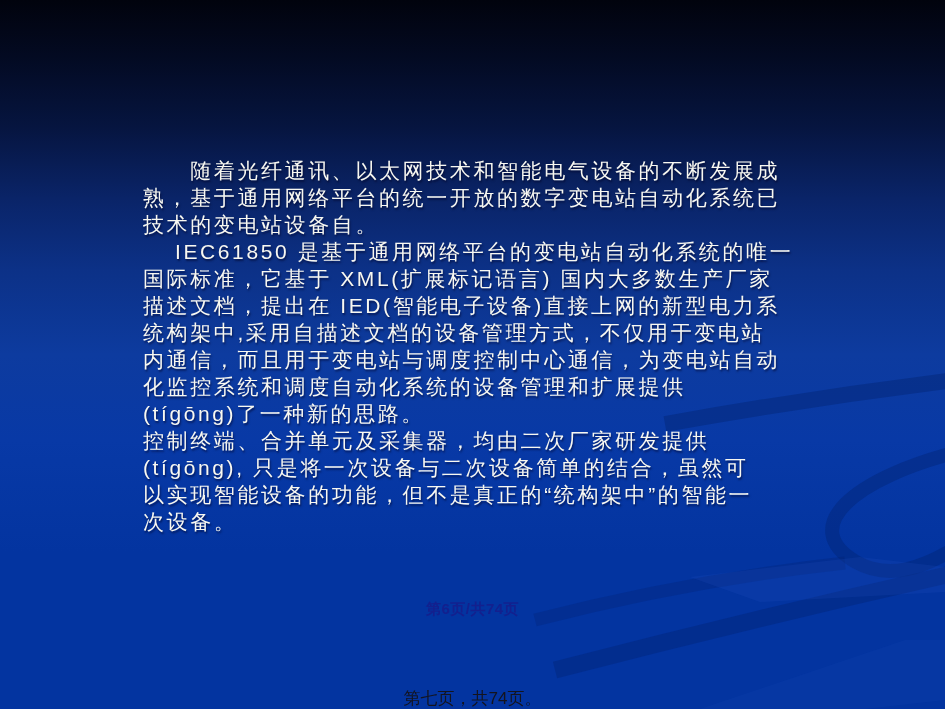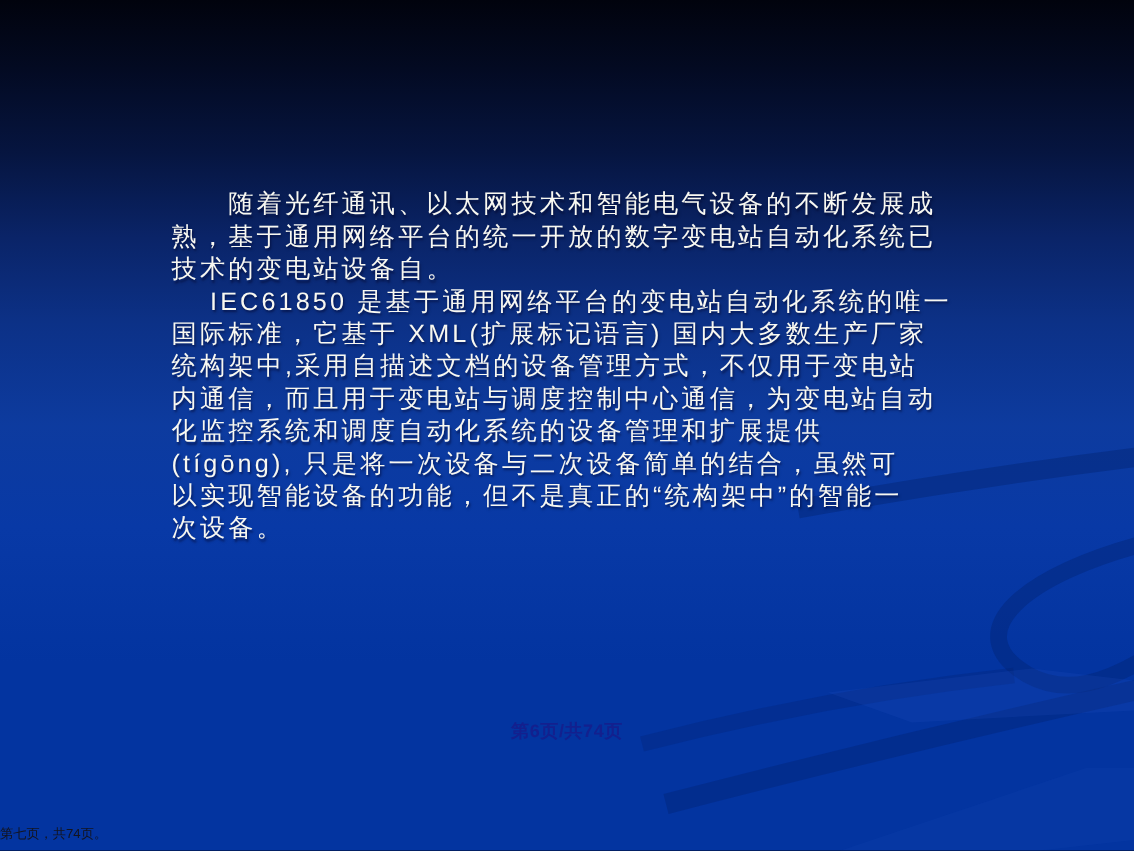--- a/index.html
+++ b/index.html
@@ -54,21 +54,22 @@
     font-size: 15px;
     font-weight: bold;
     letter-spacing: 0.5px;
     color: #13208e;
   }
   .footer-caption {
     position: absolute;
     top: 687px;
     left: 0;
     width: 100%;
-    font-size: 11px;
+    text-align: center;
+    font-size: 17px;
     color: #14141e;
   }
 </style>
 </head>
 <body>
 
 <div class="screen">
 
   <svg class="swooshes" viewBox="0 0 945 709" xmlns="http://www.w3.org/2000/svg">
 
@@ -83,23 +84,26 @@
     <polygon points="690,577 860,557 945,567 945,592 760,602" fill="#2a5ac8" opacity="0.16"></polygon>
     <polygon points="905,640 945,640 945,700 865,709 700,709" fill="#2a5ac8" opacity="0.10"></polygon>
   </svg>
 
   <div class="slide-text">
       <div class="line">　　随着光纤通讯、以太网技术和智能电气设备的不断发展成</div>
       <div class="line">熟，基于通用网络平台的统一开放的数字变电站自动化系统已</div>
       <div class="line">技术的变电站设备自。</div>
       <div class="line">　 IEC61850 是基于通用网络平台的变电站自动化系统的唯一</div>
       <div class="line">国际标准，它基于 XML(扩展标记语言) 国内大多数生产厂家</div>
+      <div class="line">描述文档，提出在 IED(智能电子设备)直接上网的新型电力系</div>
       <div class="line">统构架中,采用自描述文档的设备管理方式，不仅用于变电站</div>
       <div class="line">内通信，而且用于变电站与调度控制中心通信，为变电站自动</div>
       <div class="line">化监控系统和调度自动化系统的设备管理和扩展提供</div>
+      <div class="line">(tígōng)了一种新的思路。</div>
+      <div class="line">控制终端、合并单元及采集器，均由二次厂家研发提供</div>
       <div class="line">(tígōng), 只是将一次设备与二次设备简单的结合，虽然可</div>
       <div class="line">以实现智能设备的功能，但不是真正的“统构架中”的智能一</div>
       <div class="line">次设备。</div>
     </div>
 
   <div class="page-indicator">第6页/共74页</div>
 
   <div class="footer-caption">第七页，共74页。</div>
 
 </div>

